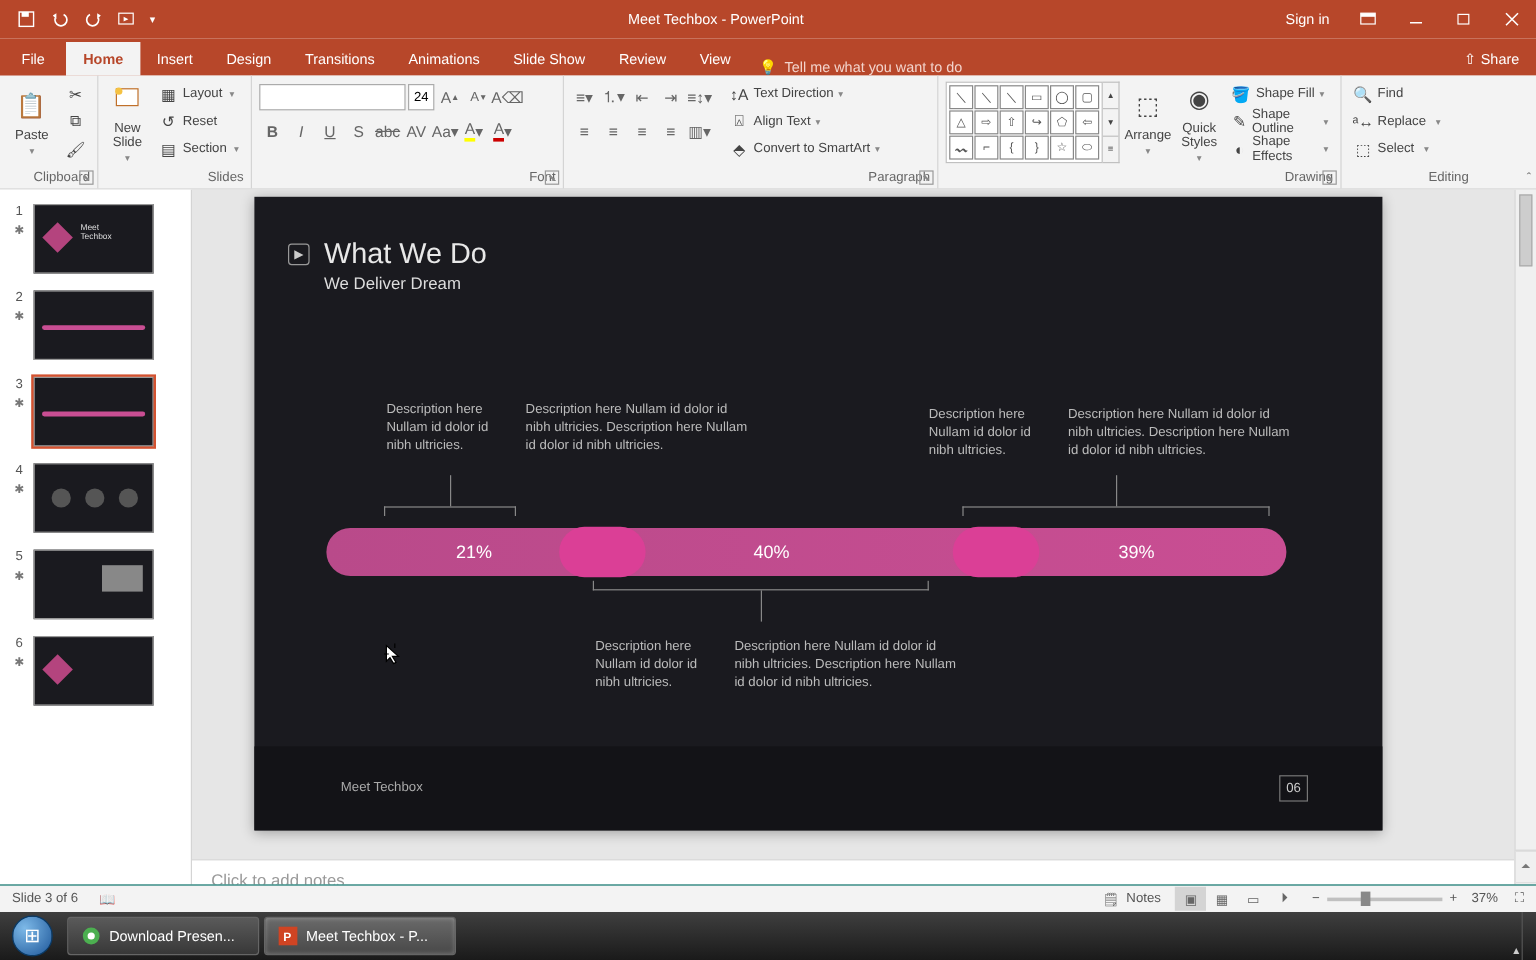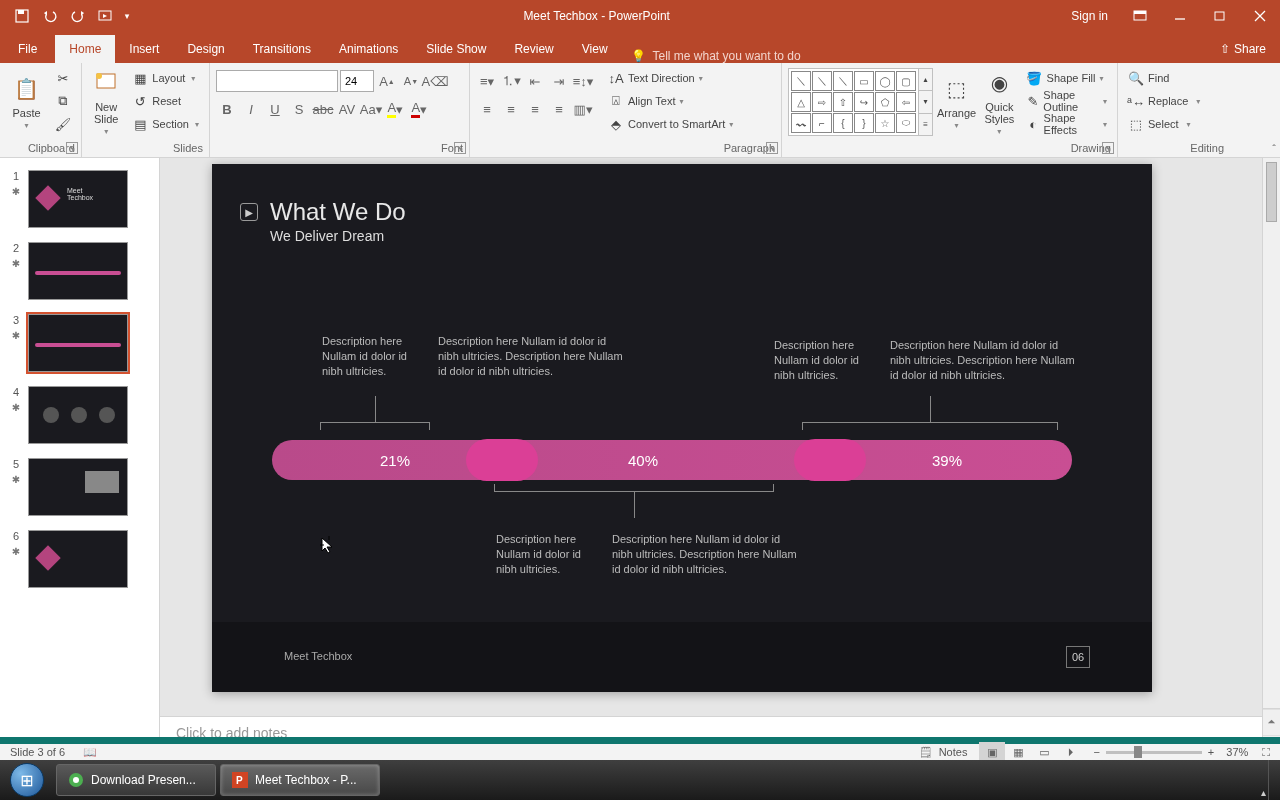--- a/index.html
+++ b/index.html
@@ -11,21 +11,21 @@
 .titlebar .qat .btn { width: 28px; height: 28px; display: flex; align-items: center; justify-content: center; cursor: pointer; }
 .titlebar .title { flex: 1; text-align: center; }
 .titlebar .right { display: flex; align-items: center; }
 .titlebar .right .btn { width: 40px; height: 30px; display: flex; align-items: center; justify-content: center; cursor: pointer; font-size: 13px; }
 .titlebar .signin { padding: 0 12px; font-size: 12px; cursor: pointer; }
 
 
 .tabs { height: 31px; background: #B7472A; display: flex; align-items: flex-end; color: #fff; font-size: 12px; }
 .tabs .tab { padding: 7px 14px 7px; cursor: pointer; }
 .tabs .tab.file { background: #B7472A; padding: 7px 18px; }
-.tabs .tab.active { background: #F3F3F3; color: #B7472A; }
+.tabs .tab.active { background: #F3F3F3; color: #B7472A; font-weight: bold; }
 .tabs .tellme { display: flex; align-items: center; color: #f3d4cc; padding-left: 10px; gap: 6px; }
 .tabs .spacer { flex: 1; }
 .tabs .share { padding: 7px 14px; cursor: pointer; display: flex; align-items: center; gap: 4px; }
 
 
 .ribbon { height: 95px; background: #F3F3F3; border-bottom: 1px solid #d4d4d4; display: flex; font-size: 11px; color: #444; position: relative; }
 .group { border-right: 1px solid #d4d4d4; display: flex; flex-direction: column; padding: 3px 6px 0; position: relative; }
 .group .body { flex: 1; display: flex; align-items: flex-start; gap: 4px; }
 .group .label { text-align: right; font-size: 11px; color: #666; padding: 2px 0 3px; position: relative; }
 .group .dlg { position: absolute; right: 3px; bottom: 3px; width: 12px; height: 12px; border: 1px solid #999; font-size: 8px; display: flex; align-items: center; justify-content: center; color: #888; cursor: pointer; }
@@ -71,21 +71,21 @@
 
 .vscroll { position: absolute; right: 0; top: 0; bottom: 0; width: 18px; background: #f0f0f0; border-left: 1px solid #d4d4d4; }
 .vscroll .thumb2 { position: absolute; top: 4px; left: 3px; right: 3px; height: 60px; background: #cdcdcd; border: 1px solid #aaa; }
 .vscroll .arr { position: absolute; left: 0; right: 0; height: 18px; display: flex; align-items: center; justify-content: center; font-size: 10px; color: #777; cursor: pointer; }
 .vscroll .navbtns { position: absolute; bottom: 0; left: 0; right: 0; height: 52px; border-top: 1px solid #d4d4d4; display: flex; flex-direction: column; }
 .vscroll .navbtns div { flex: 1; display: flex; align-items: center; justify-content: center; cursor: pointer; color: #777; font-size: 10px; border-top: 1px solid #e0e0e0; }
 
 .notes { position: absolute; left: 0; right: 18px; bottom: 0; height: 44px; background: #fff; border-top: 1px solid #d4d4d4; padding: 8px 16px; color: #999; font-size: 14px; }
 
 
-.statusbar { position: absolute; bottom: 40px; left: 0; right: 0; height: 23px; background: #F3F3F3; border-top: 7px solid #0f766e; display: flex; align-items: center; font-size: 11px; color: #555; padding: 0 10px; }
+.statusbar { position: absolute; bottom: 40px; left: 0; right: 0; height: 23px; background: #F3F3F3; border-top: 1px solid #0f766e; display: flex; align-items: center; font-size: 11px; color: #555; padding: 0 10px; }
 .statusbar .sp { flex: 1; }
 .statusbar .vbtn { width: 26px; height: 20px; display: flex; align-items: center; justify-content: center; cursor: pointer; color: #666; border: 1px solid transparent; }
 .statusbar .vbtn.active { background: #d4d4d4; }
 .statusbar .zoom { display: flex; align-items: center; gap: 6px; margin-left: 10px; }
 .statusbar .track { width: 96px; height: 3px; background: #c0c0c0; position: relative; }
 .statusbar .track .h { position: absolute; width: 8px; height: 12px; background: #888; top: -5px; left: 28px; }
 
 
 .taskbar { position: absolute; bottom: 0; left: 0; right: 0; height: 40px; background: linear-gradient(#3f3f3f, #1a1a1a); display: flex; align-items: center; }
 .taskbar .start { width: 54px; height: 40px; display: flex; align-items: center; justify-content: center; cursor: pointer; }
@@ -235,21 +235,21 @@
           </div>
       </div>
     </div>
     <div class="label">Slides</div>
   </div>
 
   <div class="group" style="width:260px">
     <div class="body" style="flex-direction:column;gap:6px;padding-top:4px">
       <div class="fontbox">
         <input style="width: 122px;" value="">
-        <input style="width: 34px;" value="24">
+        <input style="width: 22px;" value="24">
         <div class="iconbtn" style="font-size:13px">A<sup style="font-size:7px">▲</sup></div>
         <div class="iconbtn" style="font-size:11px">A<sup style="font-size:7px">▼</sup></div>
         <div class="iconbtn">A⌫</div>
       </div>
       <div class="iconrow">
         <div class="iconbtn">
             <b>B</b>
           </div>
         <div class="iconbtn">
             <i>I</i>

